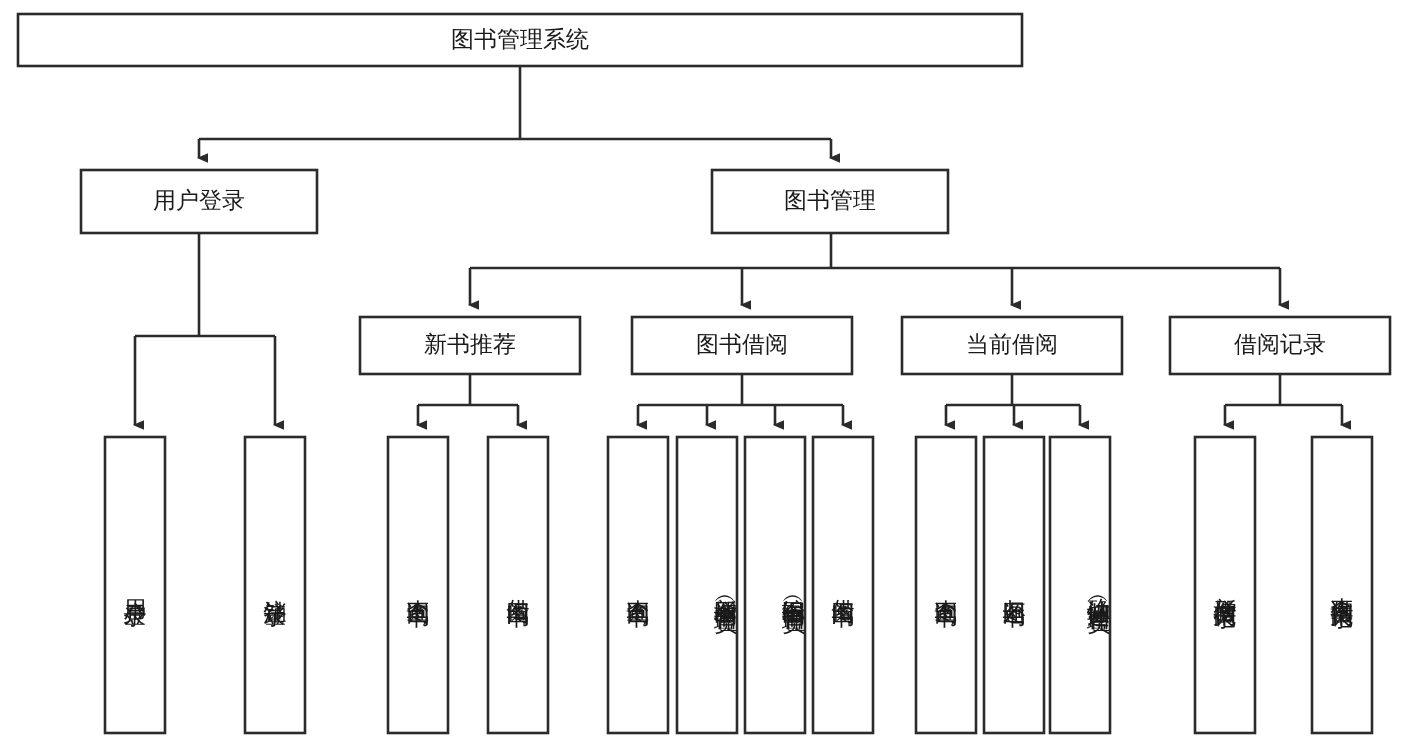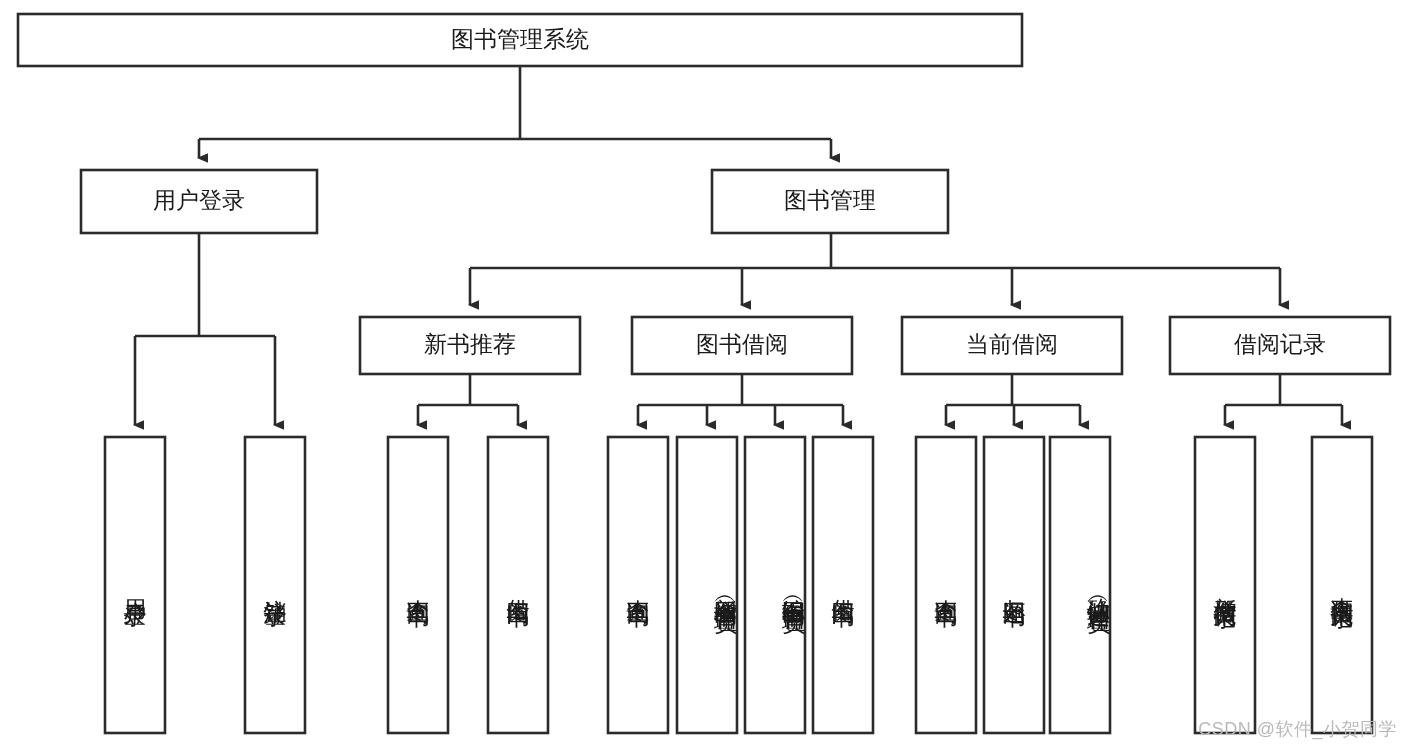--- a/index.html
+++ b/index.html
@@ -200,15 +200,14 @@
   <div class="vlabel" style="left:608px;  top:437px; width:60px; height:296px;">查询图书</div>
   <div class="vlabel" style="left:677px;  top:437px; width:60px; height:296px; align-items:flex-start; padding-top:8px; box-sizing:border-box;">新增图书（管理员）</div>
   <div class="vlabel" style="left:745px;  top:437px; width:60px; height:296px; align-items:flex-start; padding-top:8px; box-sizing:border-box;">编辑图书（管理员）</div>
   <div class="vlabel" style="left:813px;  top:437px; width:60px; height:296px;">借阅图书</div>
   <div class="vlabel" style="left:916px;  top:437px; width:60px; height:296px;">查询图书</div>
   <div class="vlabel" style="left:984px;  top:437px; width:60px; height:296px;">归还图书</div>
   <div class="vlabel" style="left:1050px; top:437px; width:60px; height:296px; align-items:flex-start; padding-top:8px; box-sizing:border-box;">确认归还（管理员）</div>
   <div class="vlabel" style="left:1195px; top:437px; width:60px; height:296px;">新增借阅记录</div>
   <div class="vlabel" style="left:1312px; top:437px; width:60px; height:296px;">查询借阅记录</div>
 
-  <div id="watermark">CSDN @软件_小贺同学</div>
 
 </div>
 
 </body></html>

